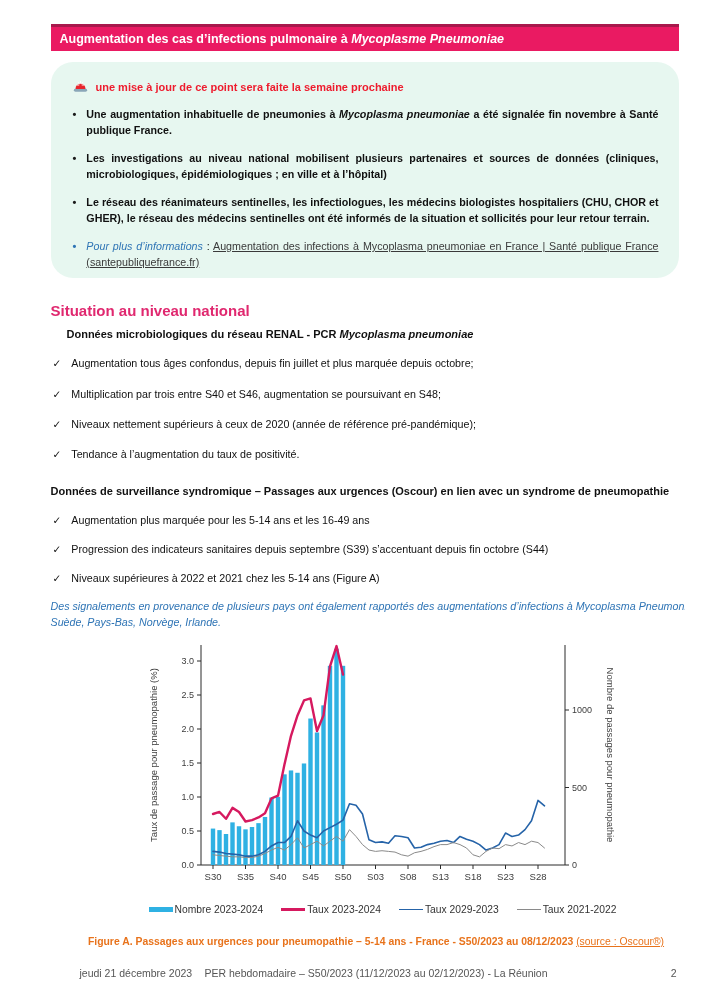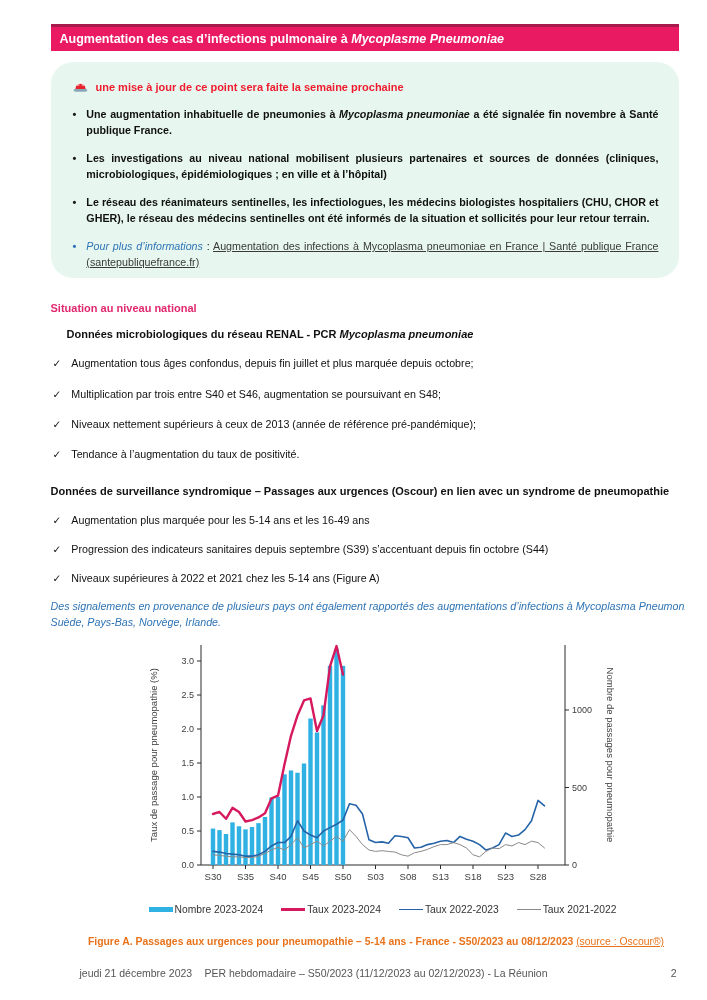--- a/index.html
+++ b/index.html
@@ -21,21 +21,21 @@
   .bullet-row{display:flex;gap:10px;margin:0 0 13px 2px;}
   .bullet-dot{font-size:11px;line-height:1.45;font-weight:bold;}
   .bullet-text{font-size:10.7px;font-weight:bold;line-height:1.45;text-align:justify;flex:1;color:#111;}
   .bullet-text .sp{font-style:italic;}
   .info-row .bullet-dot{color:#2e74b5;}
   .info-text{font-weight:normal;}
   .info-lead{color:#2e74b5;font-style:italic;}
   .info-link{color:#3a3a3a;text-decoration:underline;cursor:pointer;}
 
   
-  .h-pink{position:absolute;left:28px;color:#e0286f;font-weight:bold;font-size:11px;}
+  .h-pink{position:absolute;left:28px;color:#e0286f;font-weight:bold;font-size:15px;}
   .h-bold{position:absolute;left:28px;font-weight:bold;font-size:11px;color:#111;}
   .h-bold .sp{font-style:italic;}
   .check-row{position:absolute;left:30px;width:648px;display:flex;gap:10px;
              font-size:10.7px;color:#111;line-height:1.4;}
   .check-glyph{font-size:10.5px;}
   .blue-para{position:absolute;left:28px;width:655px;color:#2e74b5;font-style:italic;
              font-size:10.7px;line-height:1.5;}
 
   
   #chart-wrap{position:absolute;left:118px;top:628px;width:480px;height:268px;}
@@ -116,21 +116,21 @@
   <div class="check-row" style="top:351px;">
     <span class="check-glyph">✓</span>
     <span>Augmentation tous âges confondus, depuis fin juillet et plus marquée depuis octobre;</span>
   </div>
   <div class="check-row" style="top:382px;">
     <span class="check-glyph">✓</span>
     <span>Multiplication par trois entre S40 et S46, augmentation se poursuivant en S48;</span>
   </div>
   <div class="check-row" style="top:412px;">
     <span class="check-glyph">✓</span>
-    <span>Niveaux nettement supérieurs à ceux de 2013 (année de référence pré-pandémique);</span>
+    <span>Niveaux nettement supérieurs à ceux de 2020 (année de référence pré-pandémique);</span>
   </div>
   <div class="check-row" style="top:442px;">
     <span class="check-glyph">✓</span>
     <span>Tendance à l’augmentation du taux de positivité.</span>
   </div>
 
   <div class="h-bold" style="top:480px;">Données de surveillance syndromique – Passages aux urgences (Oscour) en lien avec un syndrome de pneumopathie</div>
 
   <div class="check-row" style="top:508px;">
     <span class="check-glyph">✓</span>
@@ -233,21 +233,21 @@
     <div class="legend-item">
       <span class="sw sw-bar" style="background: rgb(47, 177, 227);"></span>
       <span class="legend-label">Nombre 2023-2024</span>
     </div>
     <div class="legend-item">
       <span class="sw sw-l0" style="background: rgb(214, 25, 95);"></span>
       <span class="legend-label">Taux 2023-2024</span>
     </div>
     <div class="legend-item">
       <span class="sw sw-l1" style="background: rgb(37, 99, 168);"></span>
-      <span class="legend-label">Taux 2022-2023</span>
+      <span class="legend-label">Taux 2029-2023</span>
     </div>
     <div class="legend-item">
       <span class="sw sw-l2" style="background: rgb(138, 138, 138);"></span>
       <span class="legend-label">Taux 2021-2022</span>
     </div>
   </div>
 
   <div class="caption">
     <span>Figure A. Passages aux urgences pour pneumopathie – 5-14 ans - France - S50/2023 au 08/12/2023 </span><span class="src">(source : Oscour®)</span>
   </div>

